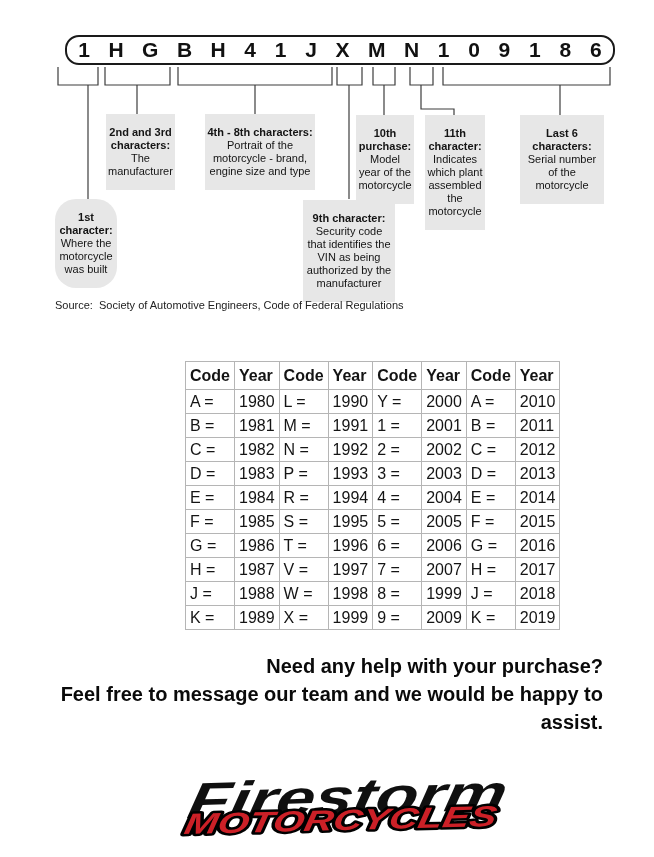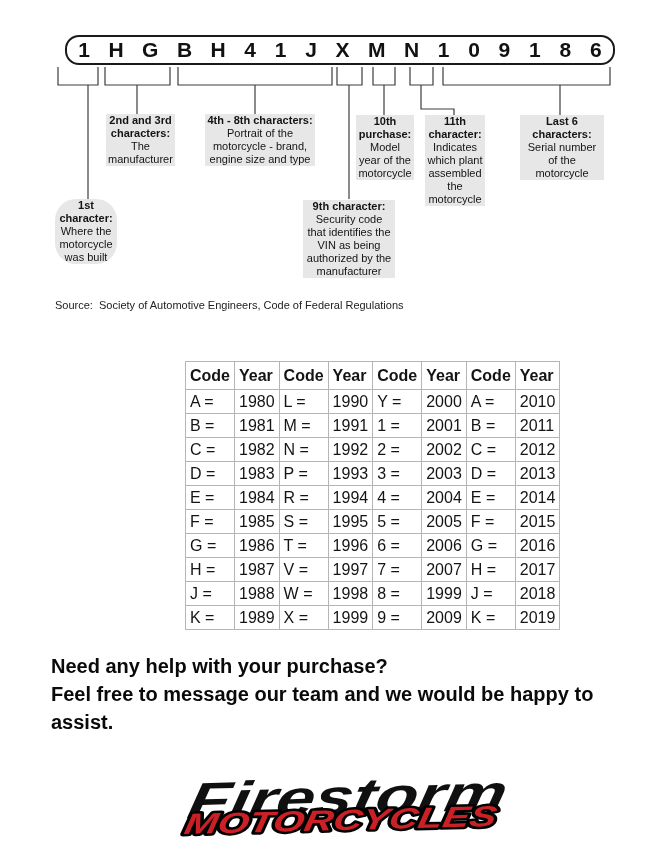--- a/index.html
+++ b/index.html
@@ -12,34 +12,34 @@
            display:flex;justify-content:space-between;align-items:center;
            padding:0 11px;font-size:21px;font-weight:bold;color:#111;}
   .vin-char{display:inline-block;min-width:12px;text-align:center;}
 
   
   .overlay{position:absolute;left:0;top:0;width:654px;height:340px;pointer-events:none;}
   .overlay path{fill:none;stroke:#3d3d3d;stroke-width:1.2;}
 
   
   .vin-label{position:absolute;background:#e7e7e7;text-align:center;
-             font-size:11px;line-height:13px;padding:0 2px;color:#141414;box-sizing:border-box;}
+             font-size:11px;line-height:13px;padding:12px 2px;color:#141414;box-sizing:border-box;}
   .vin-label .t{font-weight:bold;display:block;}
 
   .source-line{position:absolute;left:55px;top:299px;font-size:11px;color:#222;white-space:pre-wrap;}
 
   
   .year-table{position:absolute;left:185px;top:361px;border-collapse:collapse;
               font-size:16px;color:#141414;}
   .year-table th,.year-table td{border:1px solid #b5b5b5;text-align:left;
               padding:2px 4px;height:19px;box-sizing:content-box;vertical-align:middle;}
   .year-table th{font-weight:bold;padding:4px 4px;}
 
   
-  .help{position:absolute;left:0;top:652px;width:654px;text-align:left;}
+  .help{position:absolute;left:0;top:652px;width:654px;text-align:right;}
   .help p{margin:0 auto;max-width:552px;font-size:20px;line-height:28px;font-weight:bold;color:#0a0a0a;}
 
   
   .logo-wrap{position:absolute;left:165px;top:770px;width:350px;height:75px;
              transform:rotate(-1.5deg);}
 </style>
 </head>
 <body>
 
 <div class="page">

